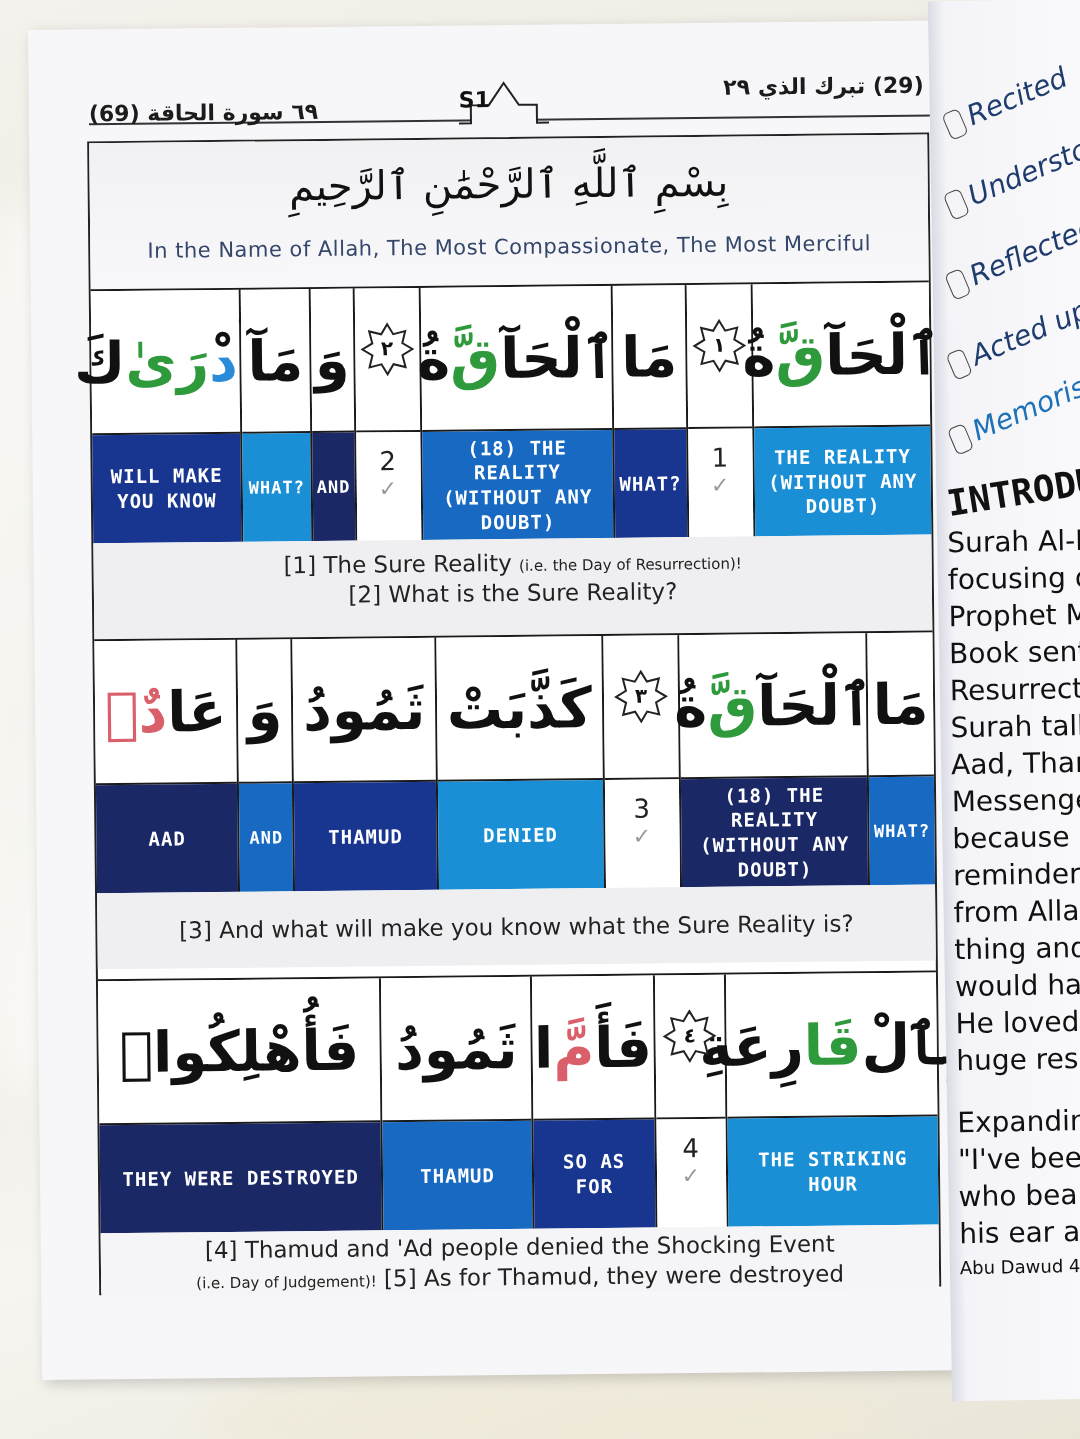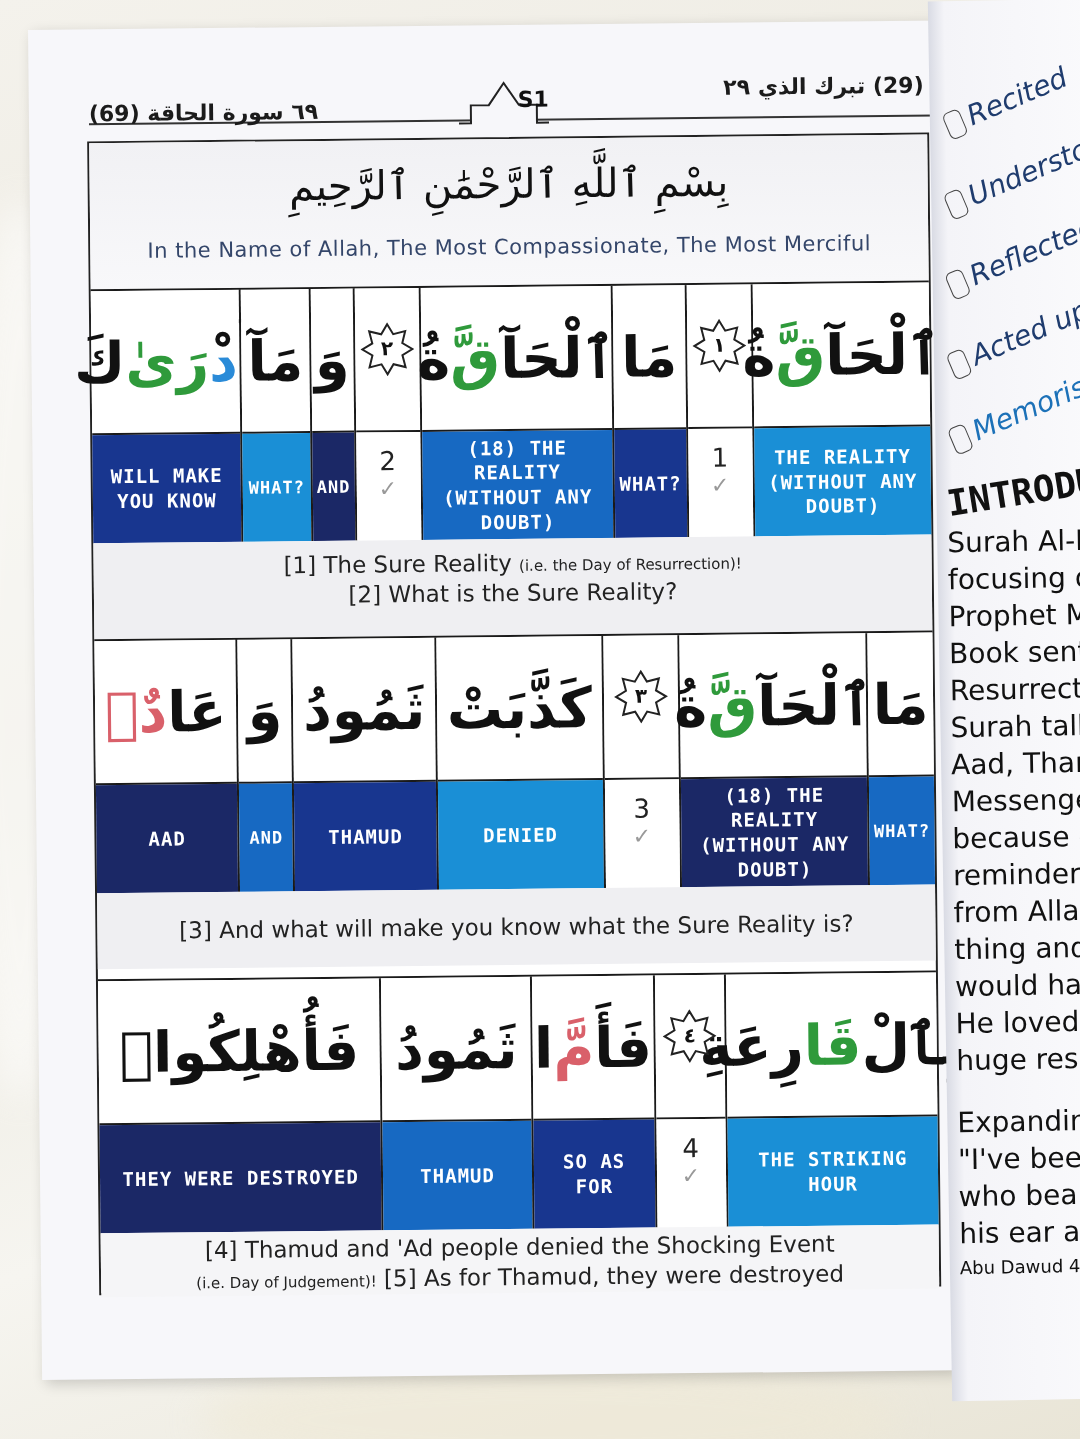--- a/index.html
+++ b/index.html
@@ -16,21 +16,21 @@
     transform: rotate(-0.6deg); transform-origin: 0 0;
   }
   .hdr { position:absolute; top:40px; left:0; right:0; height:70px; }
   .hdr-left { position:absolute; left:60px; top:32px; font:bold 22px "DejaVu Sans", sans-serif; color:#1b1b1b; direction:rtl; }
   .hdr-right { position:absolute; right:20px; top:12px; font:bold 22px "DejaVu Sans", sans-serif; color:#1b1b1b; direction:rtl; }
   .hdr-line { position:absolute; left:60px; right:10px; top:54px; height:0; border-top:2px solid #333; }
   .page-badge {
     position:absolute; left:430px; top:4px; width:90px; height:58px;
   }
   .page-badge svg { position:absolute; left:0; top:0; }
-  .page-num { position:absolute; left:0; right:0; top:18px; text-align:right; font:bold 22px "DejaVu Sans", sans-serif; color:#111; }
+  .page-num { position:absolute; left:0; right:0; top:18px; text-align:left; font:bold 22px "DejaVu Sans", sans-serif; color:#111; }
 
   .frame {
     position:absolute; left:58px; top:112px; width:838px; height:1150px;
     border:2px solid #222; background:#fff;
   }
   .bismillah-box {
     position:absolute; left:0; top:0; right:0; height:146px;
     background: linear-gradient(#f1f1f4,#f8f8fa);
   }
   .bismillah-ar { position:absolute; left:0; right:0; top:22px; text-align:center; font:40px "DejaVu Sans", sans-serif; color:#111; direction:rtl; }

